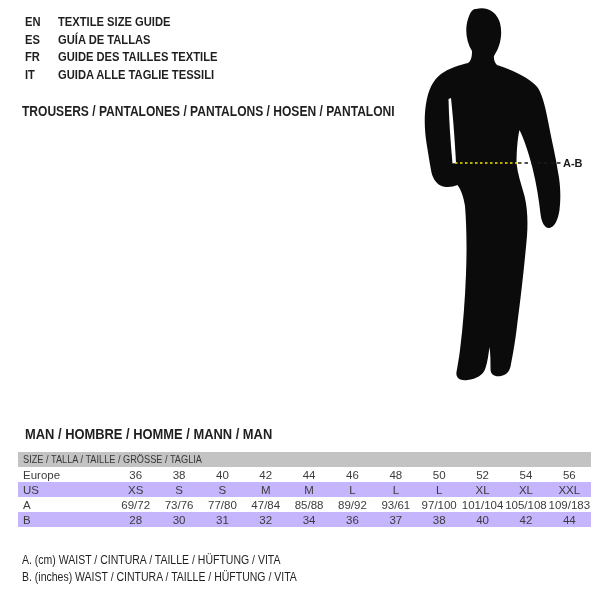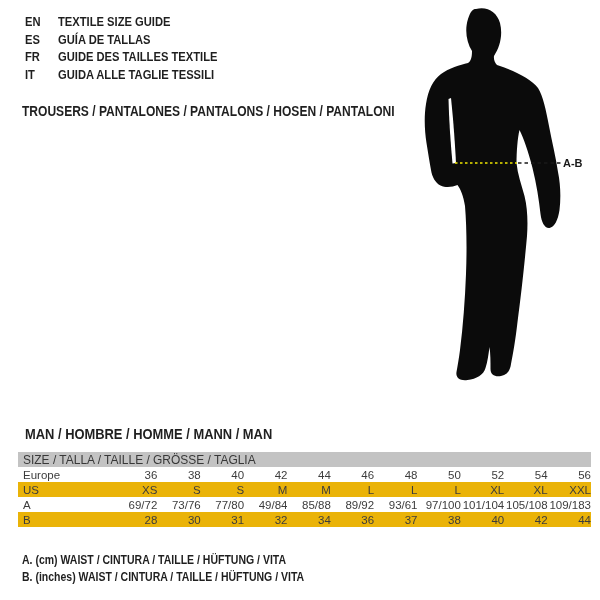--- a/index.html
+++ b/index.html
@@ -18,26 +18,26 @@
   .category-title{position:absolute;left:22px;top:103px;font-size:14px;font-weight:bold;}
   .man-title{position:absolute;left:25px;top:425px;font-size:15px;font-weight:bold;}
   
   .figure-wrap{position:absolute;left:410px;top:0;width:190px;height:400px;}
   
   .size-table{
     position:absolute;left:18px;top:452px;width:573px;
     border-collapse:collapse;table-layout:fixed;
     font-size:11.5px;color:#3c3c3c;
   }
-  .size-table td{height:15px;padding:0;text-align:right;vertical-align:middle;overflow:hidden;}
+  .size-table td{height:15px;padding:0;text-align:center;vertical-align:middle;overflow:hidden;}
   .size-table td.rowlabel{text-align:left;padding-left:5px;}
-  .size-table tr.thead td{background:#c3c3c3;text-align:left;padding-left:5px;font-size:13px;color:#383838;}
-  .size-table tr.alt td{background:#eab308;}
+  .size-table tr.thead td{background:#c3c3c3;text-align:left;padding-left:5px;font-size:10px;color:#383838;}
+  .size-table tr.alt td{background:#c4b5fd;}
   
-  .footnotes{position:absolute;left:22px;top:552px;font-size:12.5px;font-weight:bold;line-height:17px;}
+  .footnotes{position:absolute;left:22px;top:552px;font-size:12.5px;font-weight:normal;line-height:17px;}
 </style>
 </head>
 <body>
 
 <div class="canvas">
 
   <div class="lang-block">
     <div class="lang-row">
       <span class="lang-code cond">EN</span>
       <span class="cond">TEXTILE SIZE GUIDE</span>
@@ -156,21 +156,21 @@
       <td>L</td>
       <td>XL</td>
       <td>XL</td>
       <td>XXL</td>
     </tr>
     <tr>
       <td class="rowlabel">A</td>
       <td>69/72</td>
       <td>73/76</td>
       <td>77/80</td>
-      <td>49/84</td>
+      <td>47/84</td>
       <td>85/88</td>
       <td>89/92</td>
       <td>93/61</td>
       <td>97/100</td>
       <td>101/104</td>
       <td>105/108</td>
       <td>109/183</td>
     </tr>
     <tr class="alt">
       <td class="rowlabel">B</td>

